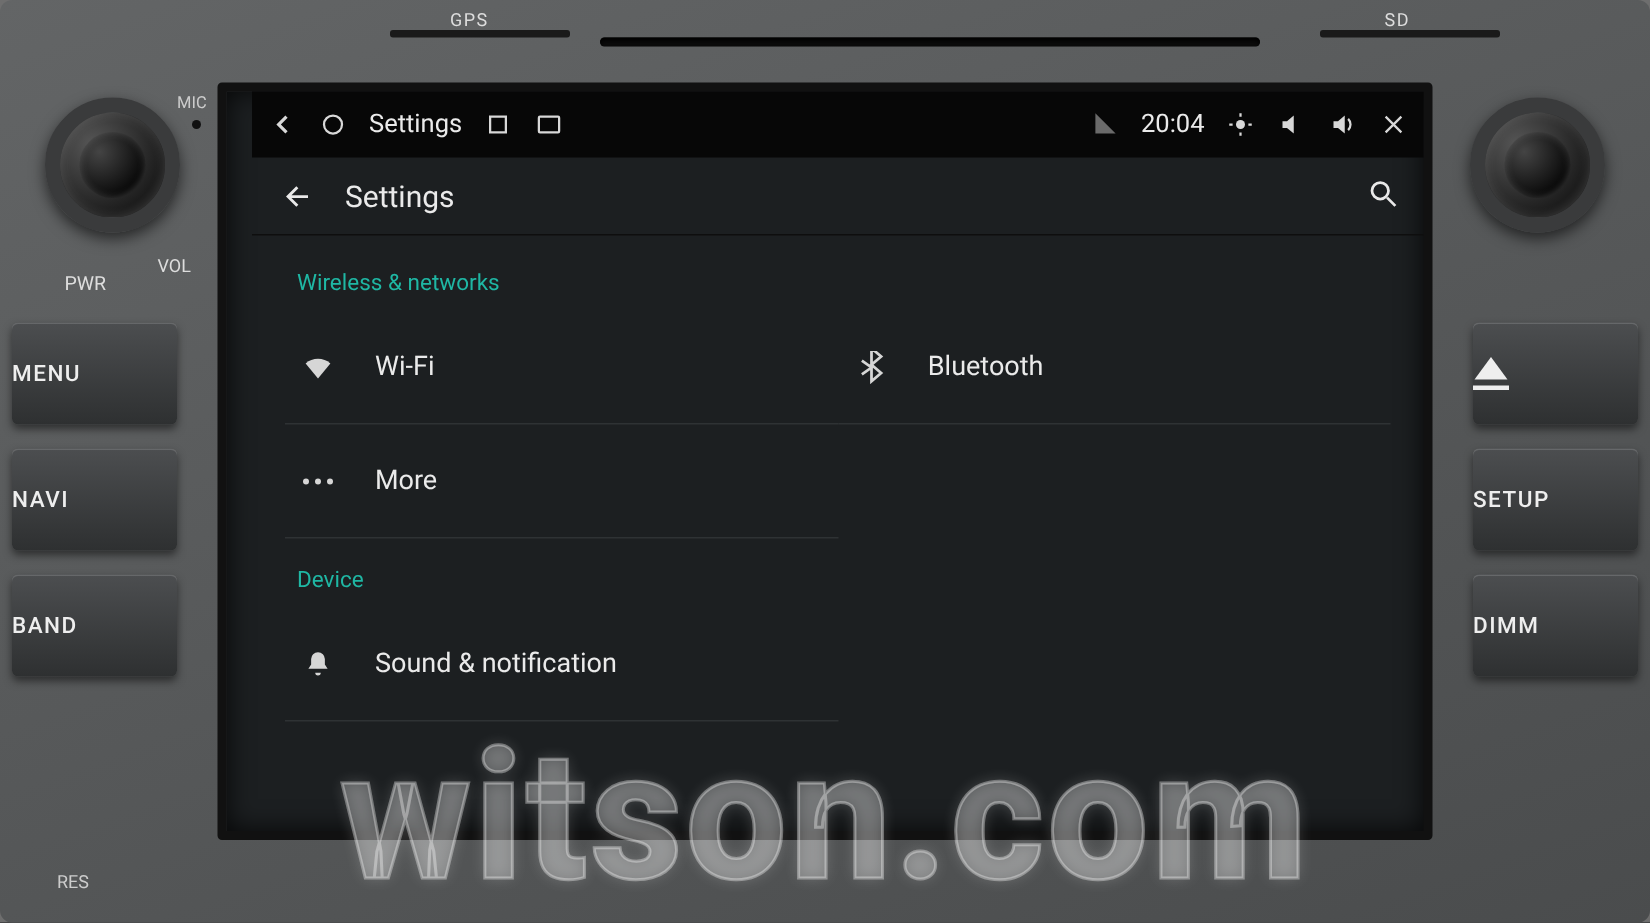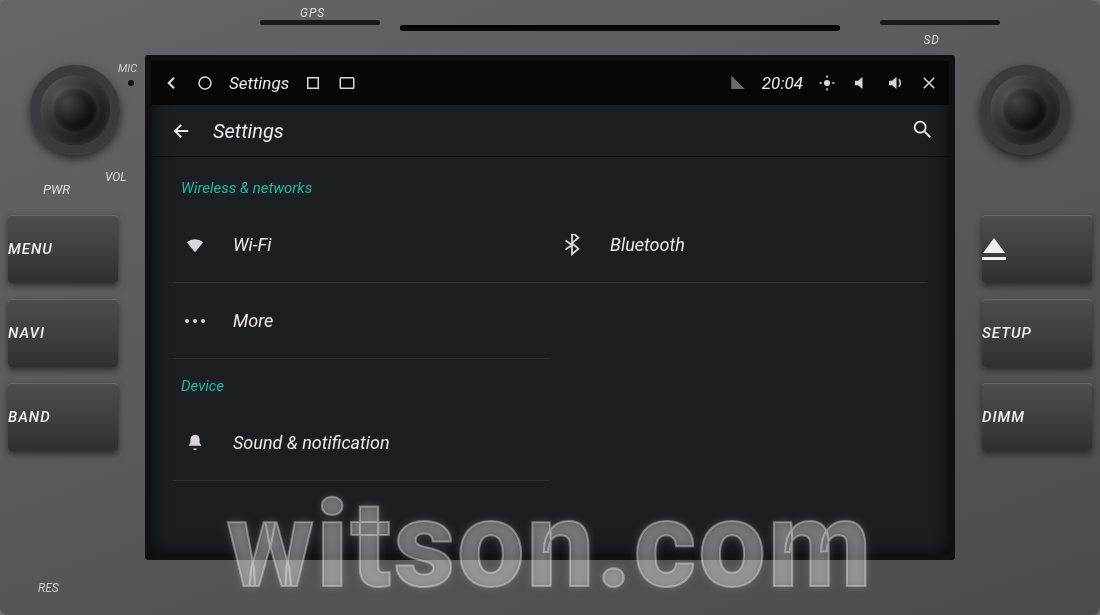--- a/index.html
+++ b/index.html
@@ -20,27 +20,26 @@
     text-shadow:0 0 10px rgba(255,255,255,0.2);
     margin-top:40px;
     -webkit-text-stroke:2px rgba(255,255,255,0.35);
   }
 
   
   .device {
     position:absolute; top:0; left:0; right:0; bottom:0;
     background:linear-gradient(160deg,#636566,#4a4c4d);
     border-radius:8px;
-    font-style:italic;
   }
 
   
   .slot-label { position:absolute; top:6px; color:#ddd; font-size:12px; letter-spacing:1px; }
   .gps-label { left:300px; }
-  .sd-label  { right:160px;margin-top:27px; }
+  .sd-label  { right:160px; }
   .slot { position:absolute; top:20px; height:5px; background:#1a1a1a; border-radius:2px; }
   .gps-slot { left:260px; width:120px; }
   .sd-slot  { right:100px; width:120px; }
   .disc-slot { position:absolute; top:25px; left:400px; right:260px; height:6px; background:#0b0b0b; border-radius:3px; box-shadow:inset 0 2px 3px #000; }
 
   .mic-label { position:absolute; top:62px; left:118px; font-size:11px; color:#ccc; }
   .mic-hole { position:absolute; top:80px; left:128px; width:6px; height:6px; background:#111; border-radius:50%; }
 
   
   .dial {
@@ -81,20 +80,21 @@
   .phys-btn .eject { display:flex; flex-direction:column; align-items:center; gap:4px; }
   .phys-btn .eject .bar { width:24px; height:3px; background:#eee; }
 
   
   .screen {
     position:absolute; top:55px; left:145px; right:145px; bottom:55px;
     background:#1c1f21; border:6px solid #111; border-radius:3px;
     box-shadow:inset 0 0 18px rgba(0,0,0,.8);
     display:flex; flex-direction:column;
     color:#eaeaea;
+    padding-left:17px;
   }
 
   
   .sysbar {
     height:44px; background:#070707;
     display:flex; align-items:center; font-size:17px;
     padding:0 10px; gap:14px;
   }
   .sysbar .spacer { flex:1; }
   .sysbar .title { font-weight:400; }

